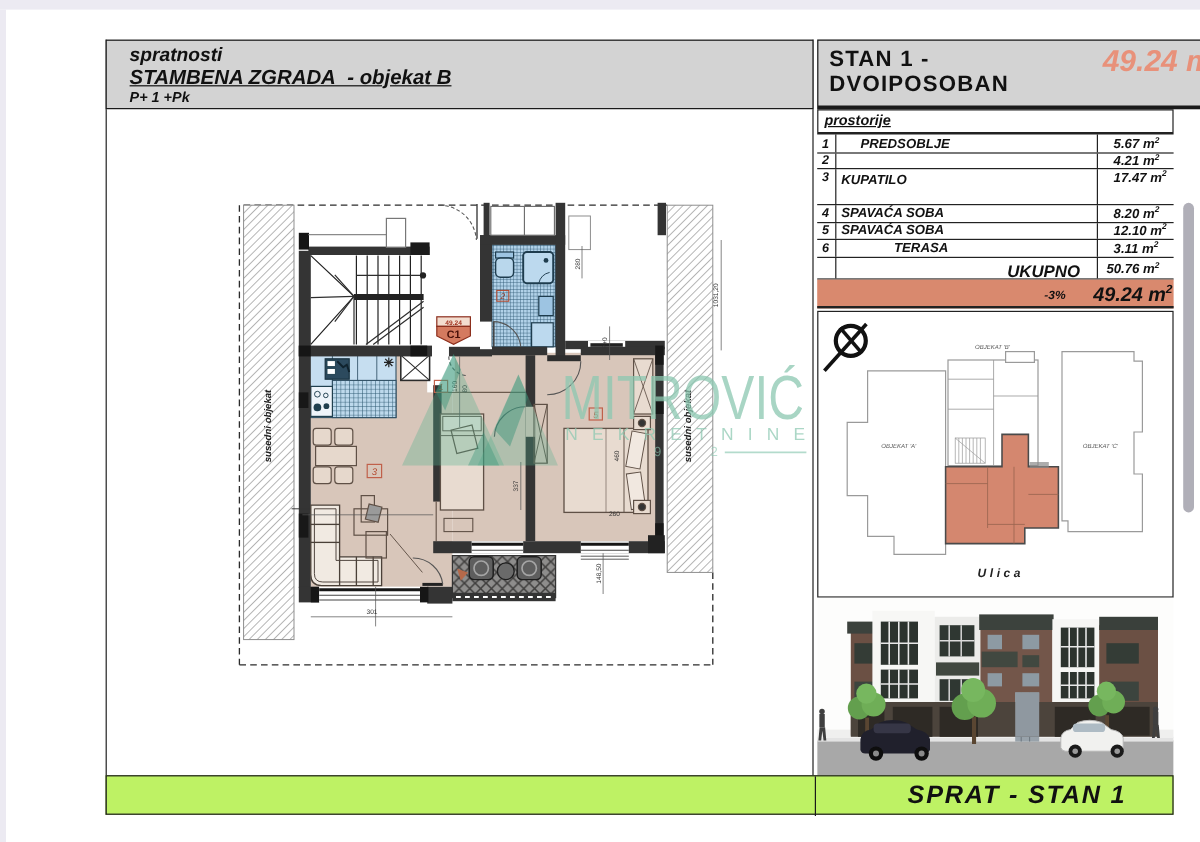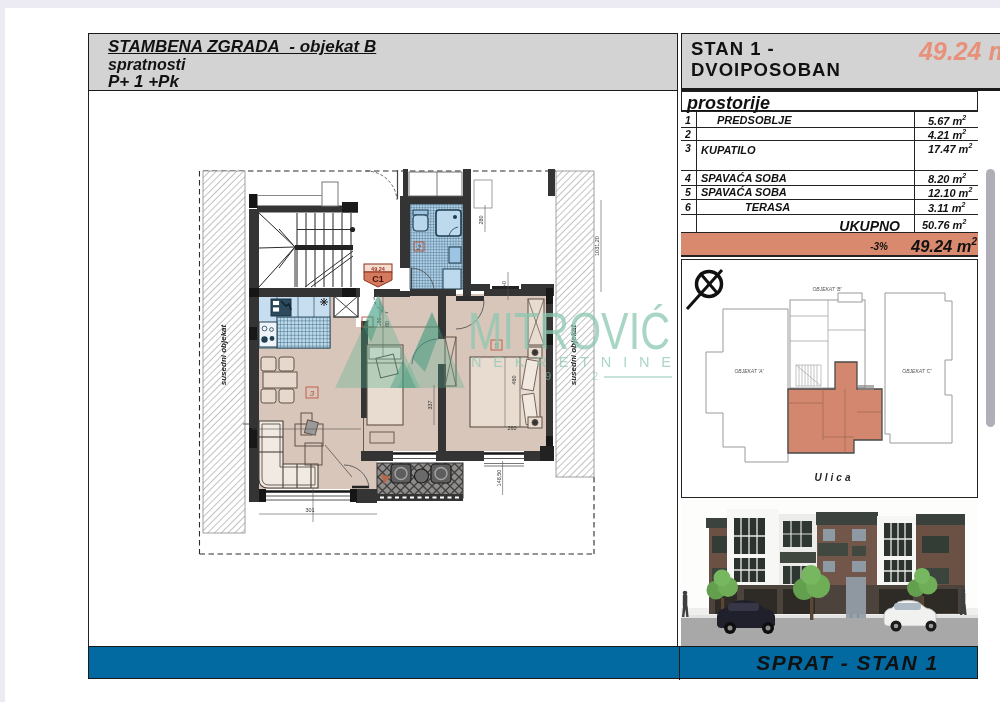--- a/index.html
+++ b/index.html
@@ -14,23 +14,23 @@
 
 <div class="abs" style="left:0;top:8px;width:5px;height:694px;background:#eceaf2;"></div>
 
 <div class="abs" style="left:986px;top:169px;width:9px;height:258px;background:#b0afb8;border-radius:5px;"></div>
 
 <div class="abs" style="left:88px;top:33px;width:590px;height:646px;border-left:1.5px solid #222;border-right:1.5px solid #222;"></div>
 
 <div class="abs" style="left:88px;top:33px;width:590px;height:58px;background:#d3d3d3;border:1.5px solid #1a1a1a;">
 
   <div style="margin:4px 0 0 19px;font-style:italic;font-weight:bold;color:#111;line-height:17.5px;">
+    <div style="font-size:16px;">spratnosti</div>
     <div style="font-size:17px;"><span style="text-decoration:underline;">STAMBENA ZGRADA&nbsp; - objekat B</span></div>
-    <div style="font-size:16px;">spratnosti</div>
-    <div style="font-size:17px;">P+ 1 +Pk</div>
+    <div style="font-size:12px;">P+ 1 +Pk</div>
   </div>
 </div>
 
 <svg class="abs" style="left:88px;top:91px;" width="590" height="555" viewBox="88 91 590 555">
 <defs>
 <pattern id="hatch" width="4.8" height="4.8" patternUnits="userSpaceOnUse" patternTransform="rotate(45)">
   <rect width="4.8" height="4.8" fill="#ffffff"></rect>
   <line x1="0" y1="0" x2="0" y2="4.8" stroke="#858585" stroke-width="1"></line>
 </pattern>
 <pattern id="tile" width="3.6" height="3.6" patternUnits="userSpaceOnUse">
@@ -400,21 +400,21 @@
 
 <div class="abs" style="left:681px;top:33px;width:347px;height:58px;background:#d3d3d3;border:1.5px solid #1a1a1a;border-bottom:3px solid #1a1a1a;">
 
   <div style="margin:4px 0 0 9px;font-weight:bold;color:#111;font-size:18.5px;line-height:21px;letter-spacing:1px;">STAN 1 -<br>DVOIPOSOBAN</div>
 
   <div class="abs" style="right:8px;top:3px;color:#e8917a;font-weight:bold;font-style:italic;font-size:25px;">49.24 m<sup style="font-size:15px;">2</sup></div>
 </div>
 
 <div class="abs" style="left:681px;top:91px;width:297px;font-weight:bold;font-style:italic;color:#111;">
 
-  <div style="height:21px;border:1px solid #222;border-bottom:2.5px solid #222;font-size:18px;padding:1px 0 16px 5px;"><span style="text-decoration:underline;">prostorije</span></div>
+  <div style="height:21px;border:1px solid #222;border-bottom:2.5px solid #222;font-size:12px;padding:1px 0 16px 5px;"><span style="text-decoration:underline;">prostorije</span></div>
 
   <div style="position:relative;height:16px;border-bottom:1px solid #222;">
     <span style="position:absolute;left:0;top:0;width:14px;text-align:center;font-size:10.5px;top:2px;">1</span>
     <span style="position:absolute;left:14.5px;top:0;bottom:0;border-left:1px solid #222;"></span>
     <span style="position:absolute;left:36px;top:2px;font-size:11px;">PREDSOBLJE</span>
     <span style="position:absolute;left:233px;top:0;bottom:0;border-left:1px solid #222;"></span>
     <span style="position:absolute;left:247px;top:2px;font-size:11px;">5.67 m<sup style="font-size:7px;">2</sup></span>
   </div>
 
   <div style="position:relative;height:13px;border-bottom:1px solid #222;">
@@ -641,17 +641,17 @@
     <path d="M683,606 l-1,11 h2.3 l1,-8 l1,8 h2.3 l-1,-11 Z"></path>
   </g>
 
   <g fill="#3f3f3f">
     <circle cx="963" cy="591" r="2.3"></circle>
     <rect x="960.8" y="593" width="4.5" height="11"></rect>
     <path d="M961,604 l-1,11 h2.3 l1,-8 l1,8 h2.3 l-1,-11 Z"></path>
   </g>
 </svg>
 
-<div class="abs" style="left:88px;top:646px;width:890px;height:33px;background:#0369a1;border:1.5px solid #1a1a1a;">
+<div class="abs" style="left:88px;top:646px;width:890px;height:33px;background:#bef264;border:1.5px solid #1a1a1a;">
   <div class="abs" style="left:590px;top:0;width:0;height:33px;border-left:1.5px solid #1a1a1a;"></div>
 
   <div class="abs" style="left:610px;top:4px;width:297px;text-align:center;font-weight:bold;font-style:italic;font-size:21px;letter-spacing:1.5px;color:#111;">SPRAT - STAN 1</div>
 </div>
 
 </body></html>

